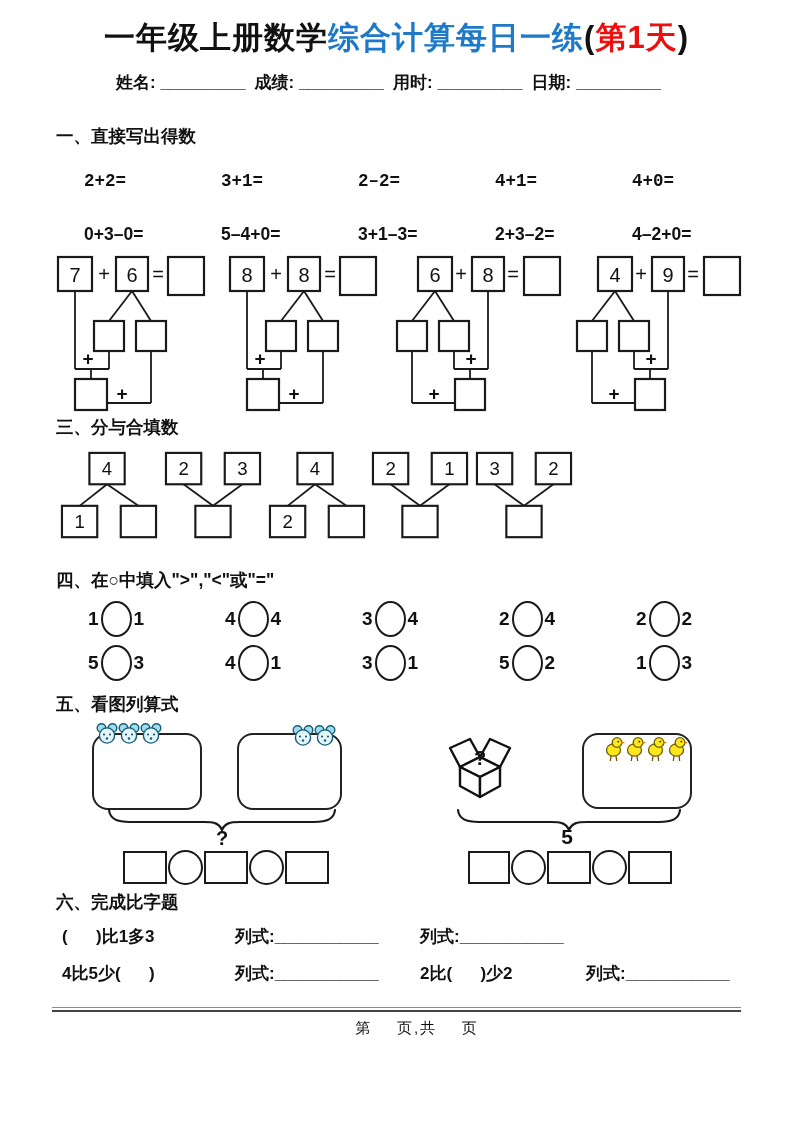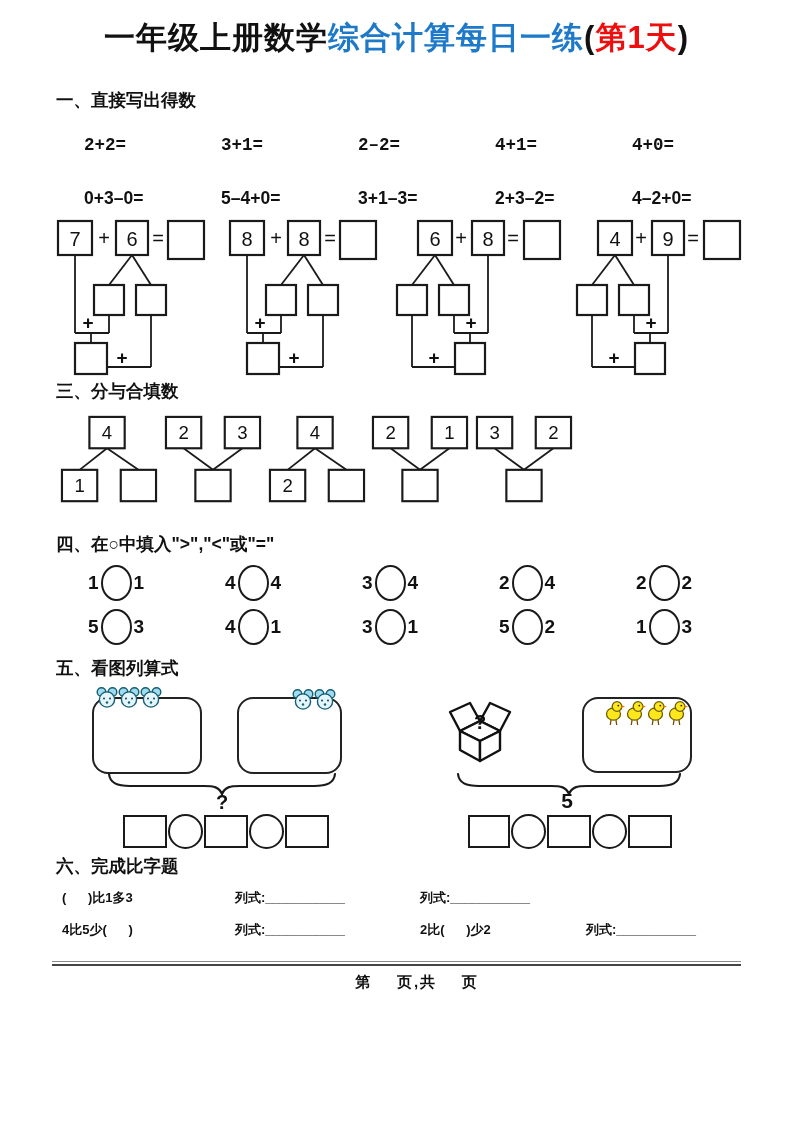--- a/index.html
+++ b/index.html
@@ -35,32 +35,33 @@
   .grp{position:absolute;top:0;}
   .rbox{position:absolute;border:2.2px solid #222;border-radius:16px;background:#fff;}
   .animals{position:absolute;display:flex;}
   .brace{position:absolute;}
   .blabel{position:absolute;transform:translateX(-50%);font-size:20px;font-weight:bold;}
   .tmpl{position:absolute;display:flex;align-items:center;}
   .sq{width:40px;height:29px;border:2px solid #1a1a1a;background:#fff;margin-right:1px;}
   .ci{width:31px;height:31px;border:2px solid #1a1a1a;border-radius:50%;background:#fff;margin-right:1px;}
   
   .s6row{margin-left:62px;display:grid;grid-template-columns:173px 185px 166px auto;
-         font-size:13px;font-weight:bold;white-space:pre;}
+         font-size:17px;font-weight:bold;white-space:pre;}
   
   .rule{margin:0 52px;height:2px;border-top:1.5px solid #8a8a8a;border-bottom:2px solid #444;}
-  .pagenum{text-align:center;font-size:15px;font-weight:bold;margin-top:7px;white-space:pre;letter-spacing:2px;padding-left:41px;}
+  .pagenum{text-align:center;font-size:15px;font-weight:normal;margin-top:7px;white-space:pre;letter-spacing:2px;padding-left:41px;}
 </style>
 </head>
 <body>
 
 <div class="page">
 
   <div class="title"><span>一年级上册数学</span><span class="blue">综合计算每日一练</span><span>(</span><span class="red">第1天</span><span>)</span></div>
 
+  <div class="info"><span class="fld"><span>姓名:</span> <span>_________</span></span><span class="fld"><span>成绩:</span> <span>_________</span></span><span class="fld"><span>用时:</span> <span>_________</span></span><span class="fld"><span>日期:</span> <span>_________</span></span></div>
 
   <div class="hd" style="margin-top:31px">一、直接写出得数</div>
   <div class="eqrow r1">
     <span>2+2=</span>
     <span>3+1=</span>
     <span>2–2=</span>
     <span>4+1=</span>
     <span>4+0=</span>
   </div>
   <div class="eqrow r2">

